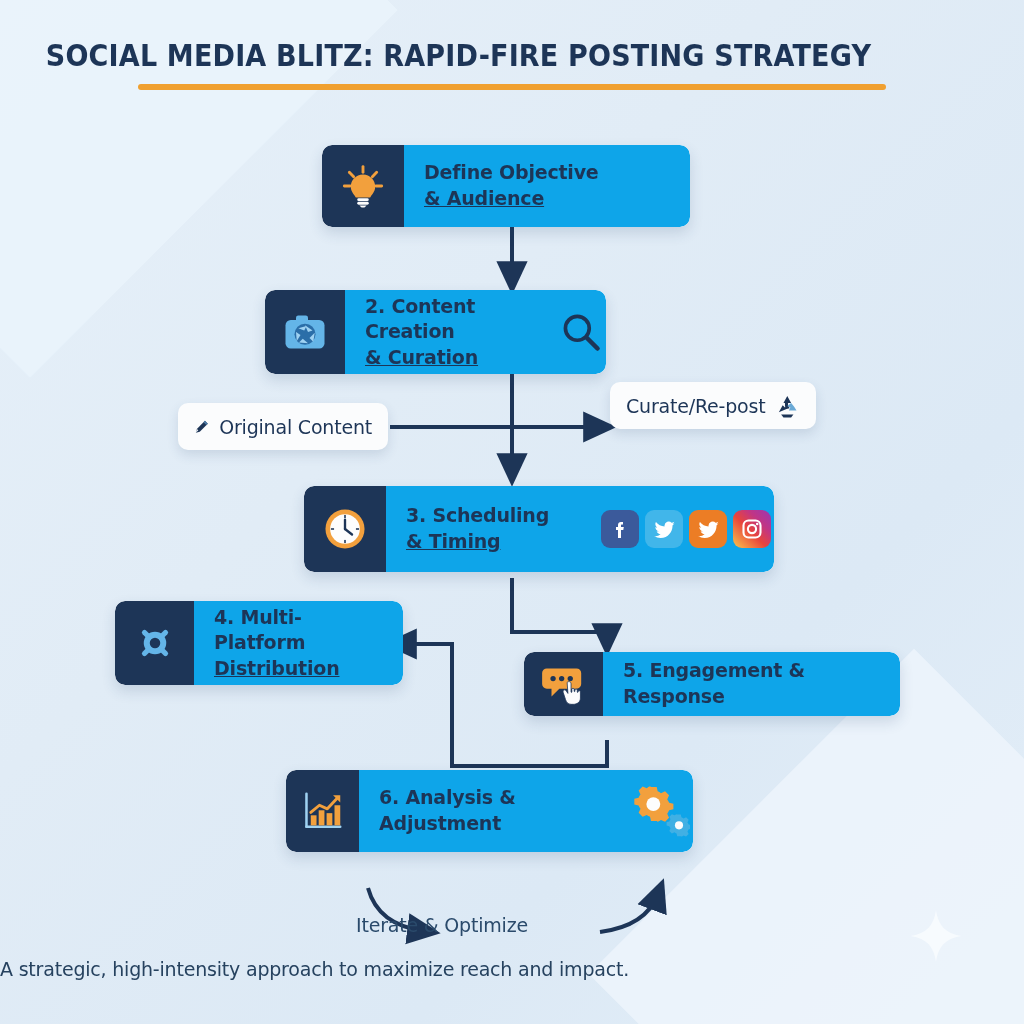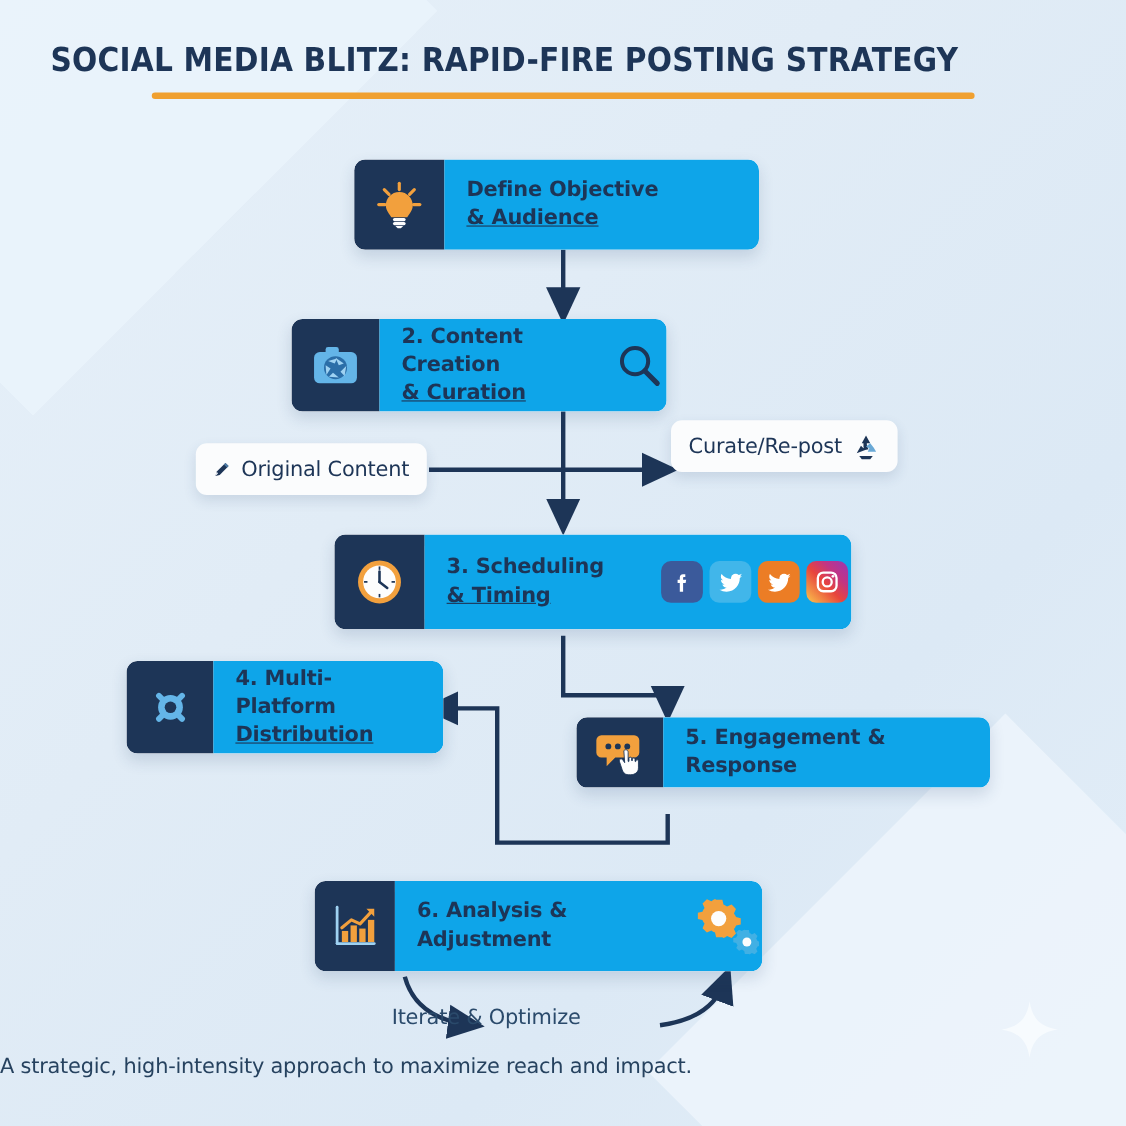--- a/index.html
+++ b/index.html
@@ -259,21 +259,21 @@
       </svg>
     </div>
     <div class="body">
       <div class="label">
         <span>5. Engagement &amp; Response</span>
       </div>
       <div class="extras"></div>
     </div>
   </div>
 
-  <div class="node" id="n6" style="left:286px;top:801px;width:407px;height:82px;">
+  <div class="node" id="n6" style="left:286px;top:770px;width:407px;height:82px;">
     <div class="iconbox" style="width:73px;">
       <svg width="46" height="46" viewBox="0 0 64 64">
         <g stroke="#9fd2f2" stroke-width="3.5" stroke-linecap="round">
           <line x1="9" y1="8" x2="9" y2="54"></line>
             <line x1="9" y1="54" x2="56" y2="54"></line>
         </g>
         <g fill="#f2a03d">
           <rect x="15" y="38" width="8" height="14"></rect>
           <rect x="26" y="31" width="8" height="21"></rect>
           <rect x="37" y="35" width="8" height="17"></rect>

